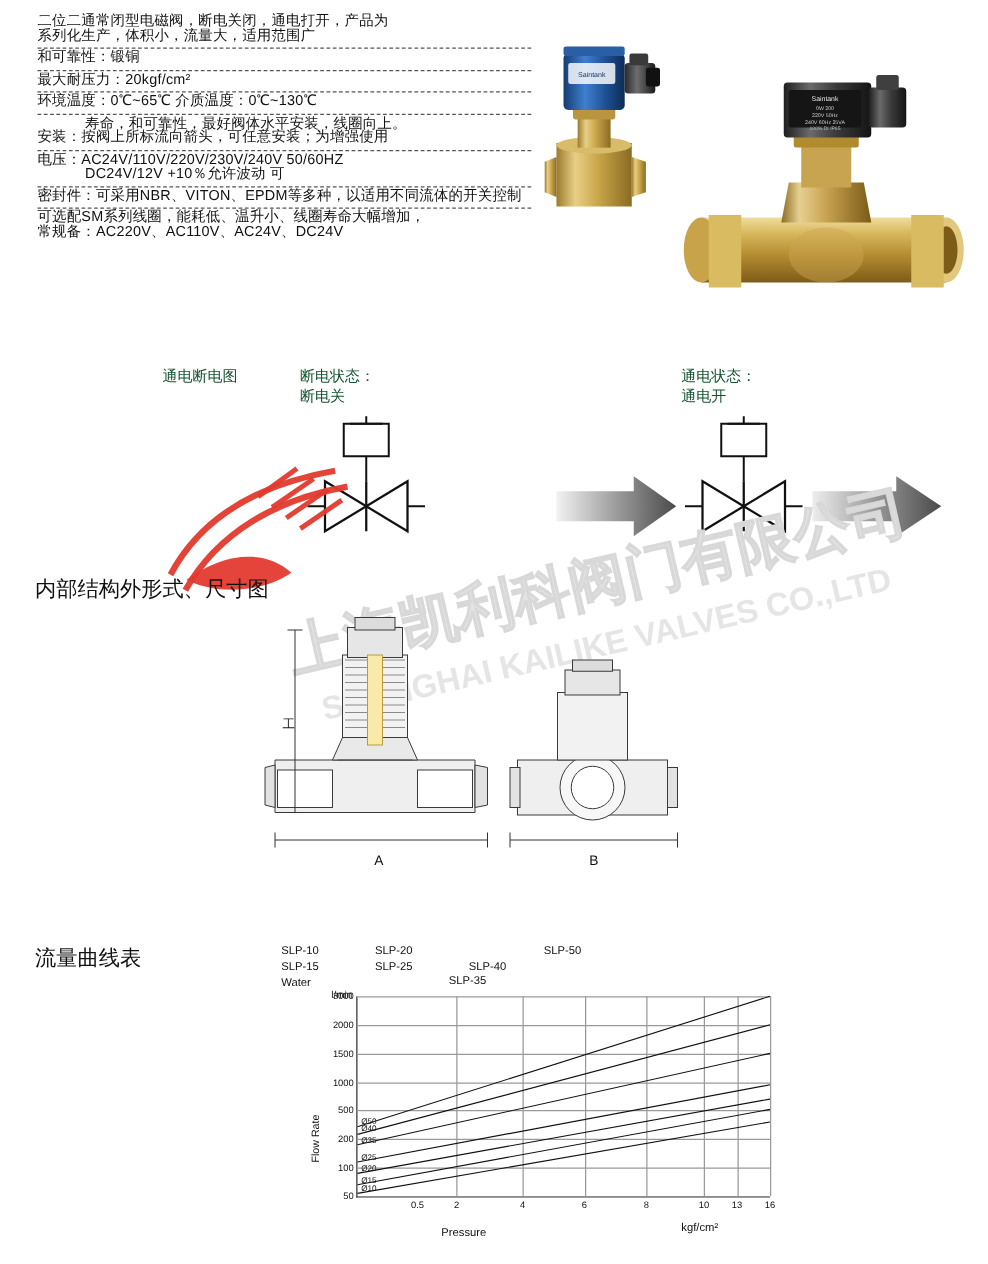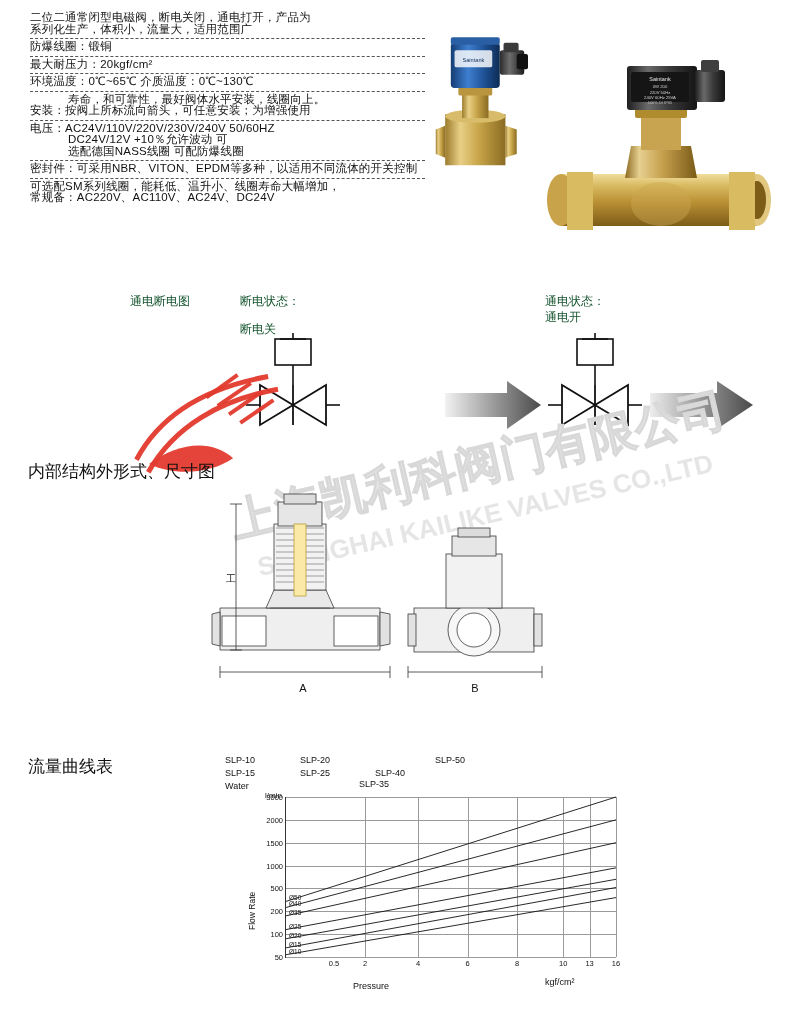--- a/index.html
+++ b/index.html
@@ -52,36 +52,35 @@
 <body>
 
 <div class="page">
 
   <div class="spec">
     <div class="row dash">
       <span class="line">二位二通常闭型电磁阀，断电关闭，通电打开，产品为</span>
       <span class="line">系列化生产，体积小，流量大，适用范围广</span>
     </div>
     <div class="row dash">
-      <span class="line">防爆线圈：锻铜</span>
+      <span class="line">和可靠性：锻铜</span>
     </div>
     <div class="row dash">
       <span class="line wide">最大耐压力：20kgf/cm²</span>
     </div>
     <div class="row dash">
       <span class="line">环境温度：0℃~65℃        介质温度：0℃~130℃</span>
     </div>
     <div class="row dash">
       <span class="line ind">寿命，和可靠性，最好阀体水平安装，线圈向上。</span>
       <span class="line">安装：按阀上所标流向箭头，可任意安装；为增强使用</span>
     </div>
     <div class="row dash">
       <span class="line">电压：AC24V/110V/220V/230V/240V  50/60HZ</span>
       <span class="line ind">DC24V/12V  +10％允许波动  可</span>
-      <span class="line ind">选配德国NASS线圈  可配防爆线圈</span>
     </div>
     <div class="row dash">
       <span class="line">密封件：可采用NBR、VITON、EPDM等多种，以适用不同流体的开关控制</span>
     </div>
     <div class="row">
       <span class="line">可选配SM系列线圈，能耗低、温升小、线圈寿命大幅增加，</span>
       <span class="line">常规备：AC220V、AC110V、AC24V、DC24V</span>
     </div>
   </div>
 
@@ -170,21 +169,21 @@
       <rect x="150" y="16" width="30" height="32" rx="3" fill="url(#blk2)"></rect>
       <rect x="156" y="6" width="18" height="12" rx="2" fill="#3f3f3f"></rect>
 
       <ellipse cx="116" cy="150" rx="30" ry="22" fill="#cda752" opacity="0.45"></ellipse>
     </svg>
   </div>
 
   <div class="sec-energize">
     <div class="lab" style="left:130px;top:9px;">通电断电图</div>
     <div class="lab" style="left:240px;top:9px;">断电状态：</div>
-    <div class="lab" style="left:240px;top:37px;">断电关</div>
+    <div class="lab" style="left:240px;top:25px;">断电关</div>
     <div class="lab" style="left:545px;top:9px;">通电状态：</div>
     <div class="lab" style="left:545px;top:25px;">通电开</div>
 
     <svg class="sym" style="left:240px;top:48px;" width="120" height="100">
       <rect x="35" y="6" width="36" height="26" fill="none" stroke="#111" stroke-width="1.6"></rect>
       <line x1="53" y1="32" x2="53" y2="52" stroke="#111" stroke-width="1.6"></line>
       <line x1="40" y1="6" x2="66" y2="6" stroke="#111" stroke-width="1.6"></line>
       <line x1="53" y1="0" x2="53" y2="6" stroke="#111" stroke-width="1.6"></line>
       <polygon points="20,52 53,72 20,92" fill="none" stroke="#111" stroke-width="1.8"></polygon>
       <polygon points="86,52 53,72 86,92" fill="none" stroke="#111" stroke-width="1.8"></polygon>

